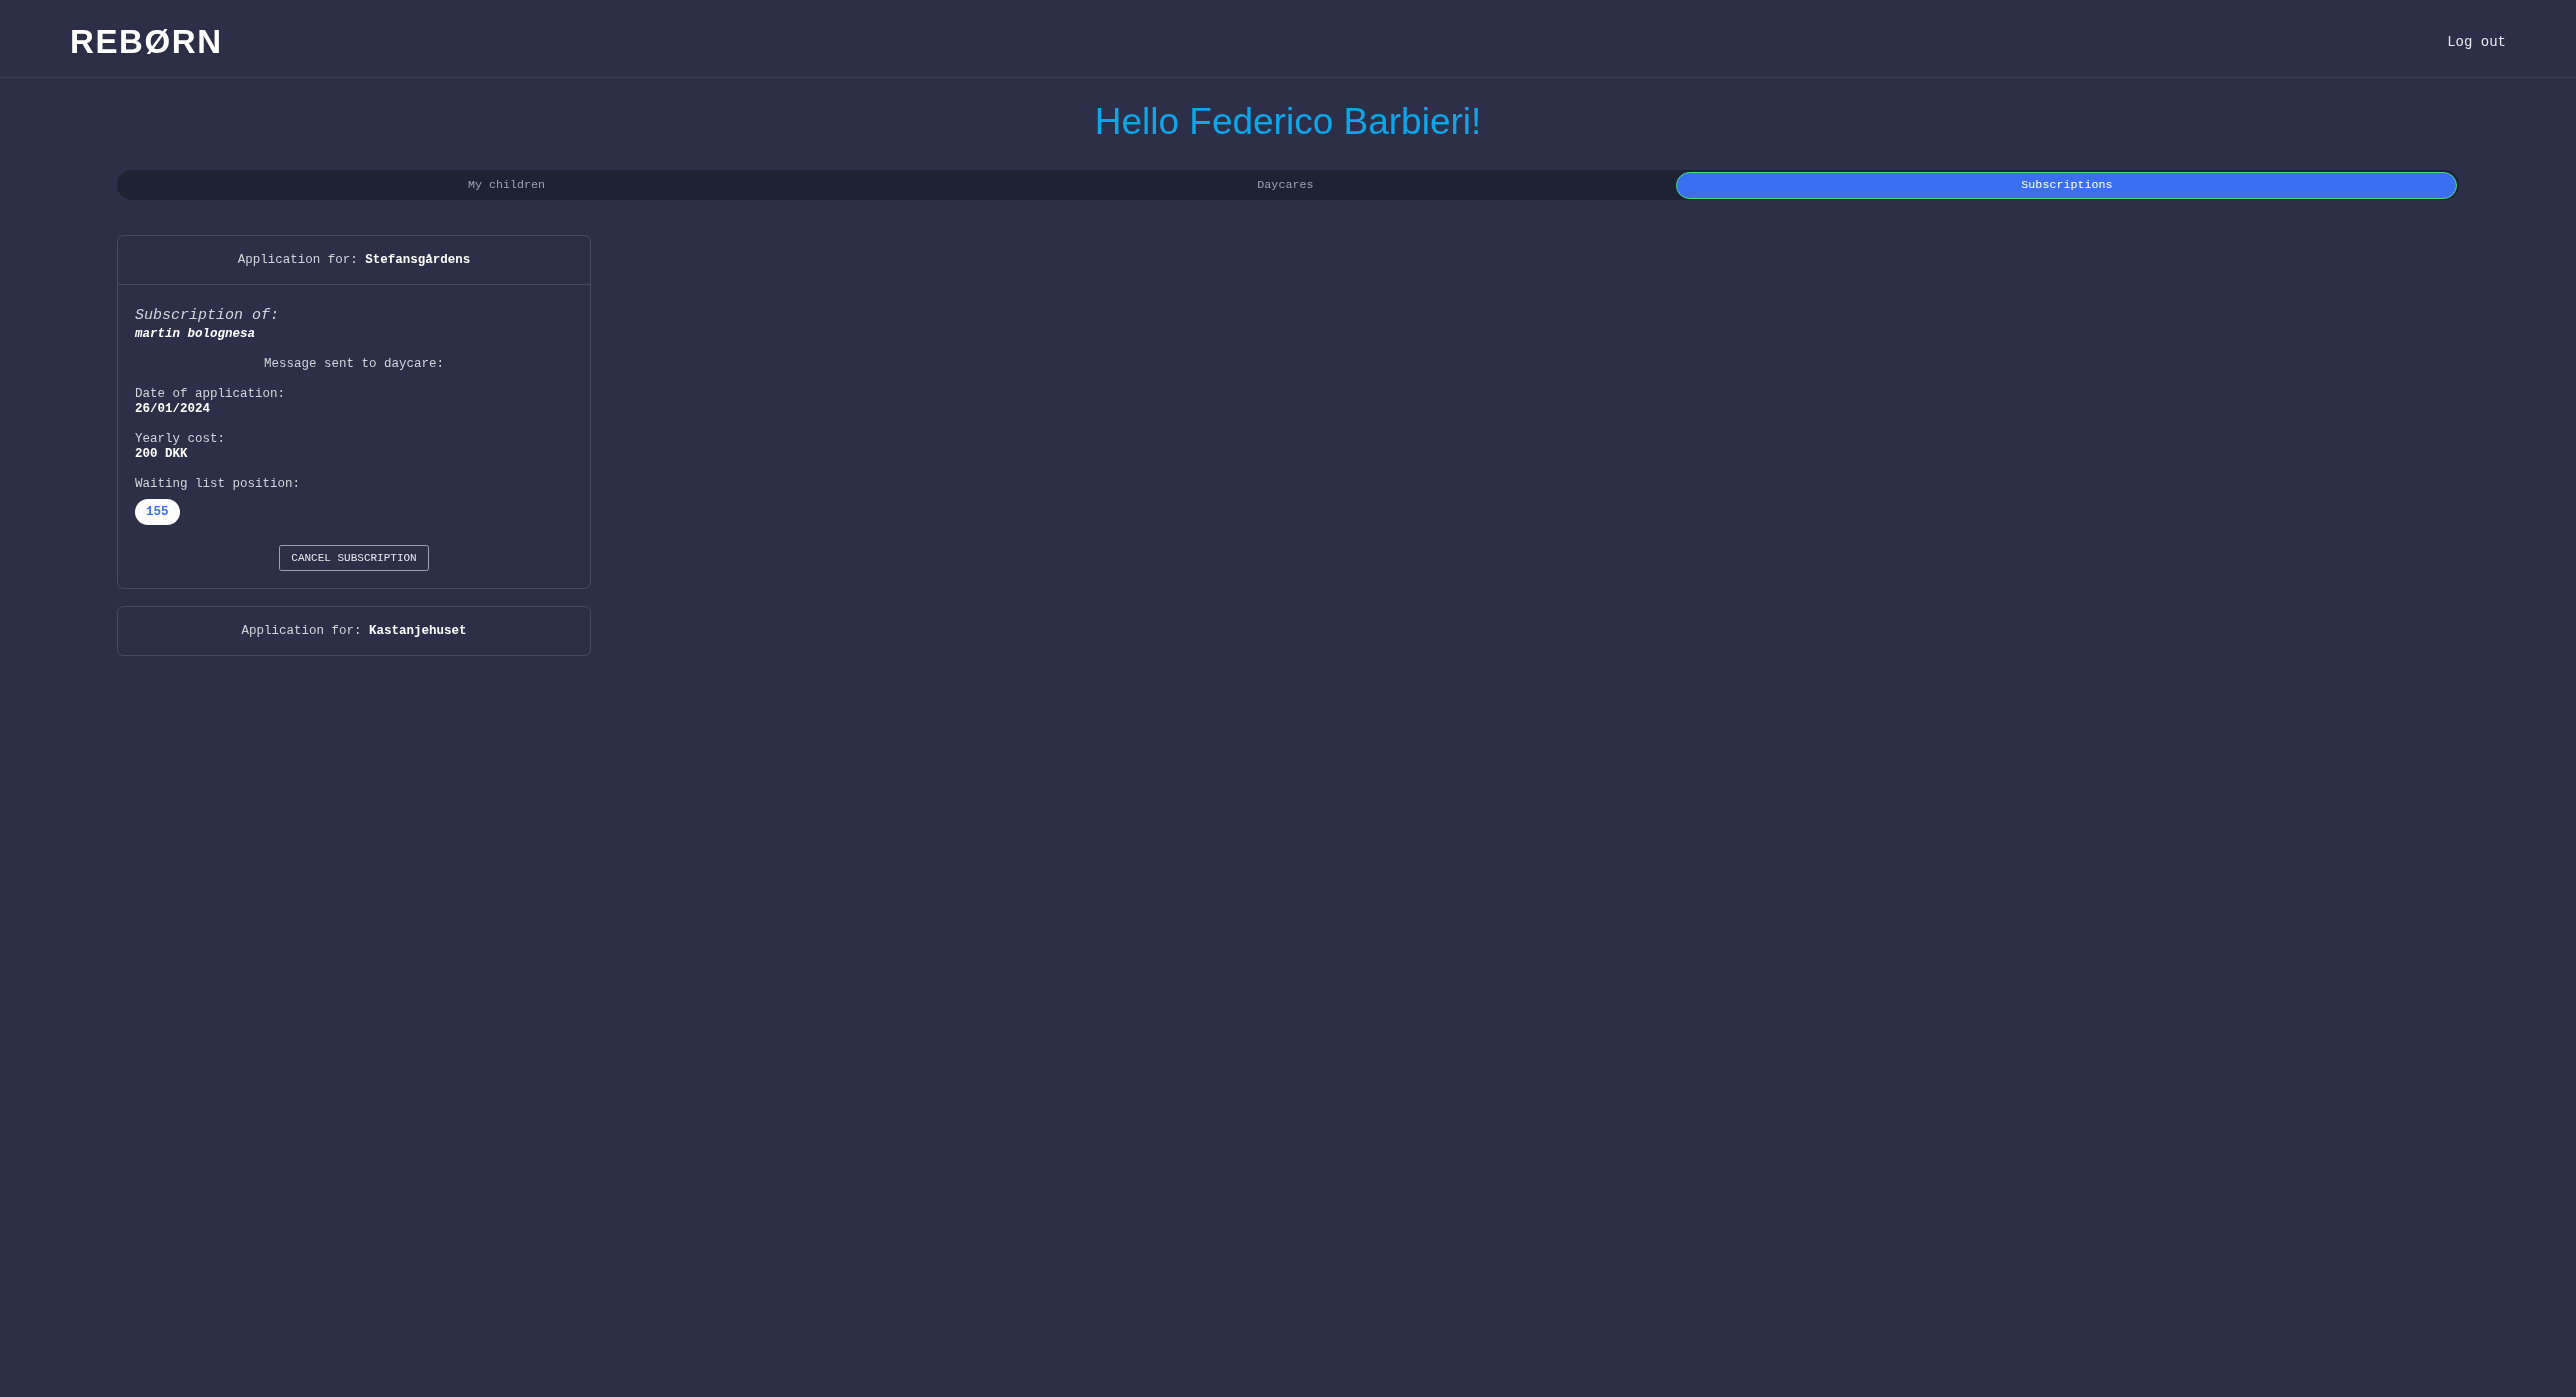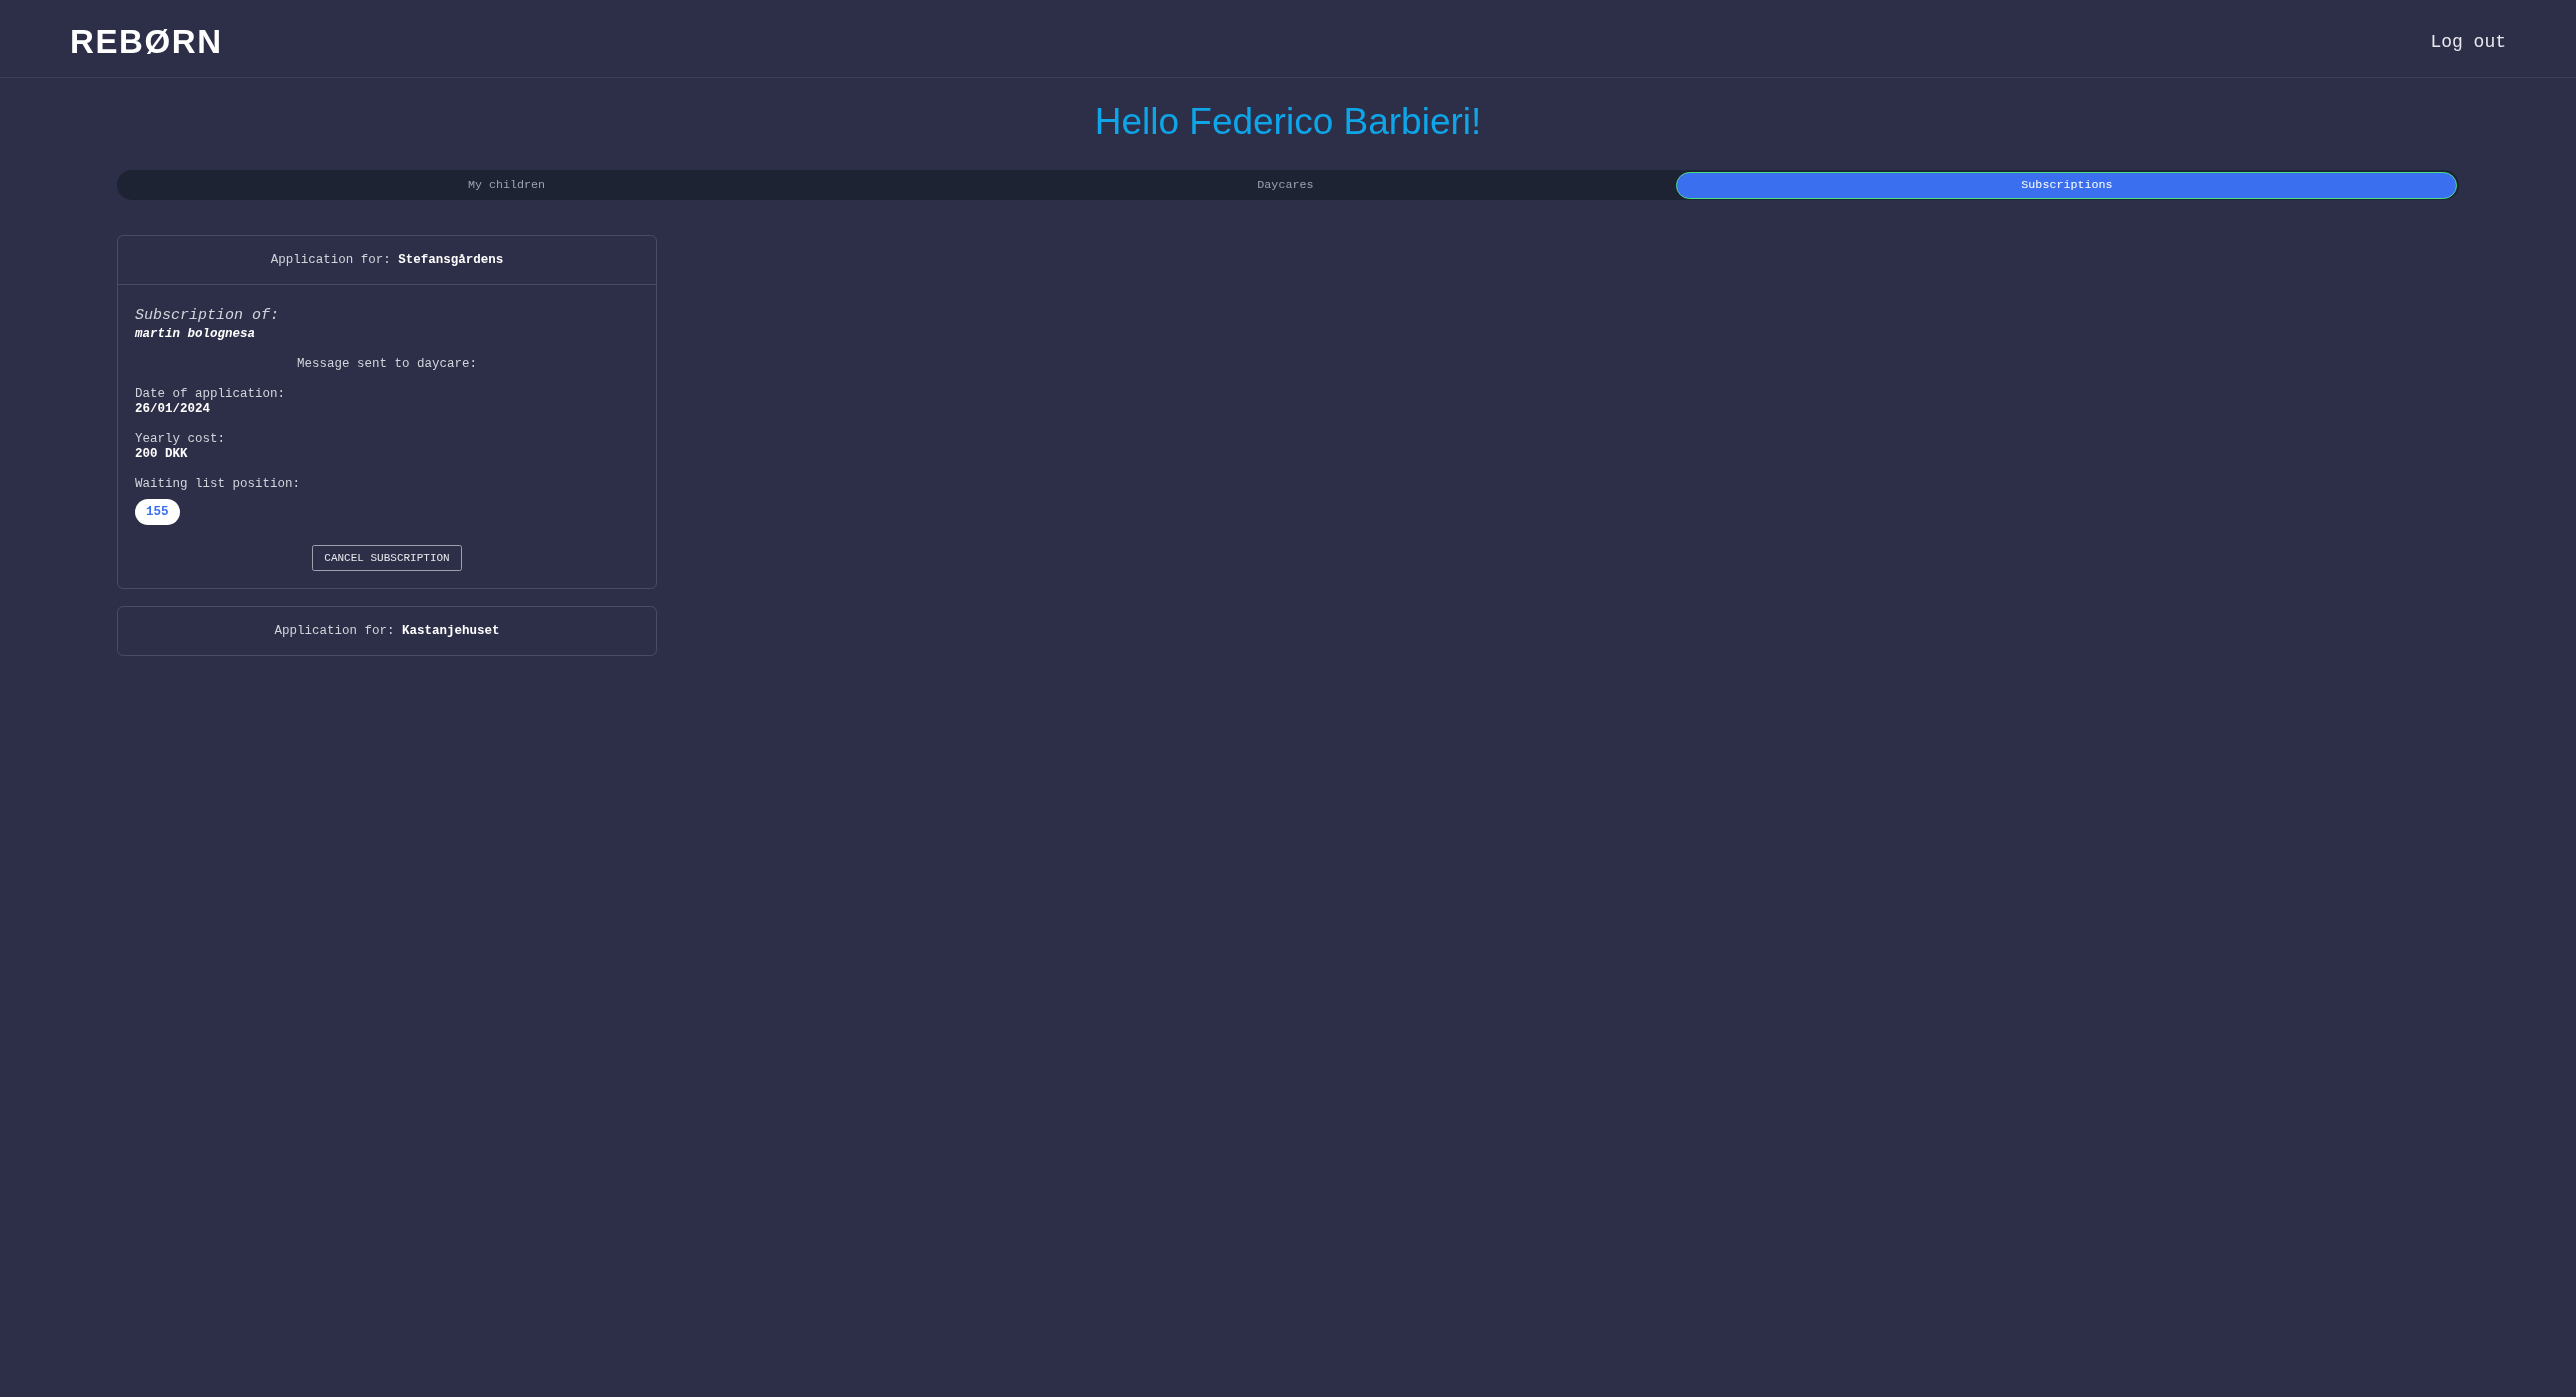--- a/index.html
+++ b/index.html
@@ -25,21 +25,21 @@
 
     .logo {
       font-family: Arial, sans-serif;
       font-size: 33px;
       font-weight: 600;
       letter-spacing: 1.6px;
       color: #ffffff;
     }
 
     .logout {
-      font-size: 18px;
+      font-size: 14px;
       color: #e8e8ed;
       cursor: pointer;
     }
 
     .greeting {
       font-family: Arial, sans-serif;
       text-align: center;
       font-size: 37px;
       font-weight: 500;
       color: #0ea5e9;
@@ -77,21 +77,21 @@
     }
 
     .content {
       display: flex;
       margin: 35px 117px 0 117px;
       gap: 47px;
     }
 
     .left-column {
       flex: 0 0 auto;
-      width: 540px;
+      width: 474px;
     }
 
     .right-column {
       flex: 1;
       display: flex;
       align-items: center;
       justify-content: center;
     }
 
     .card {

